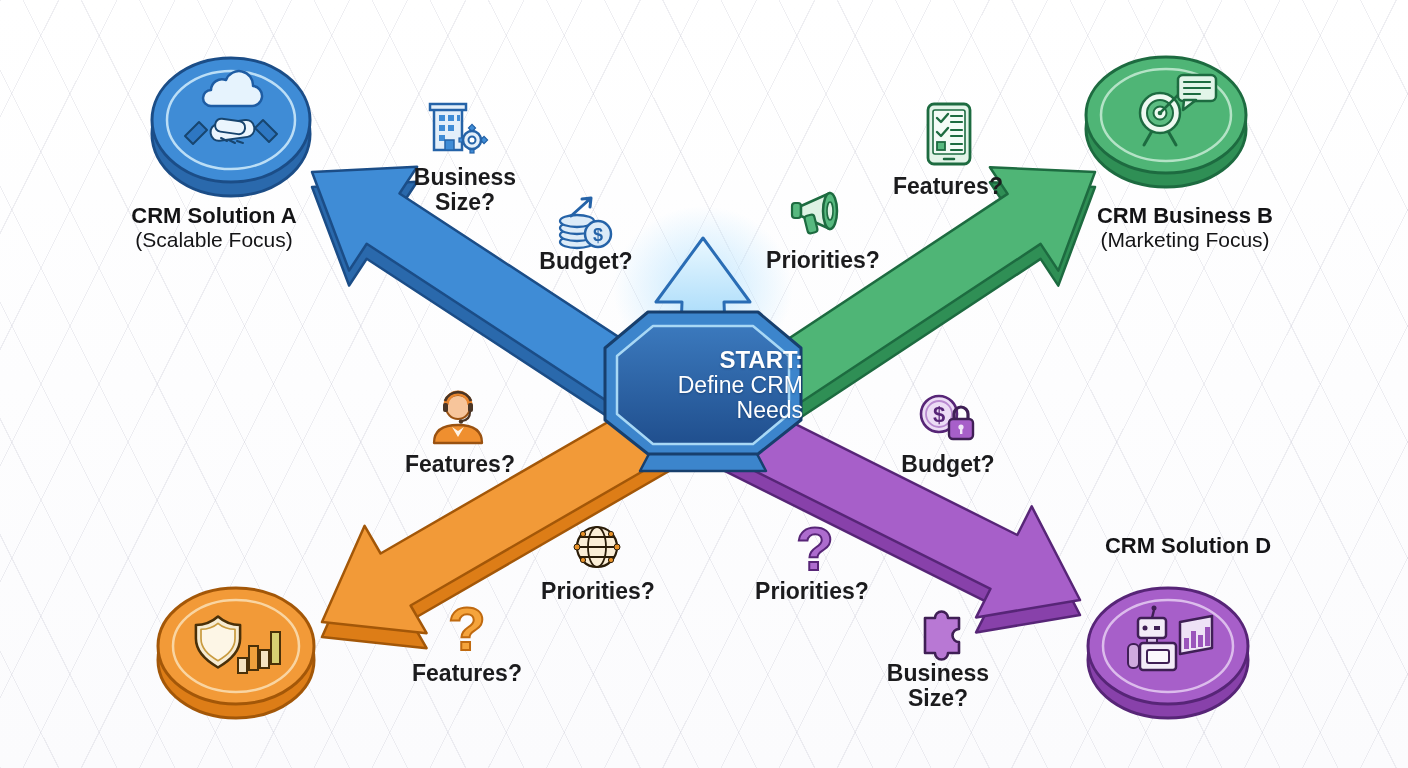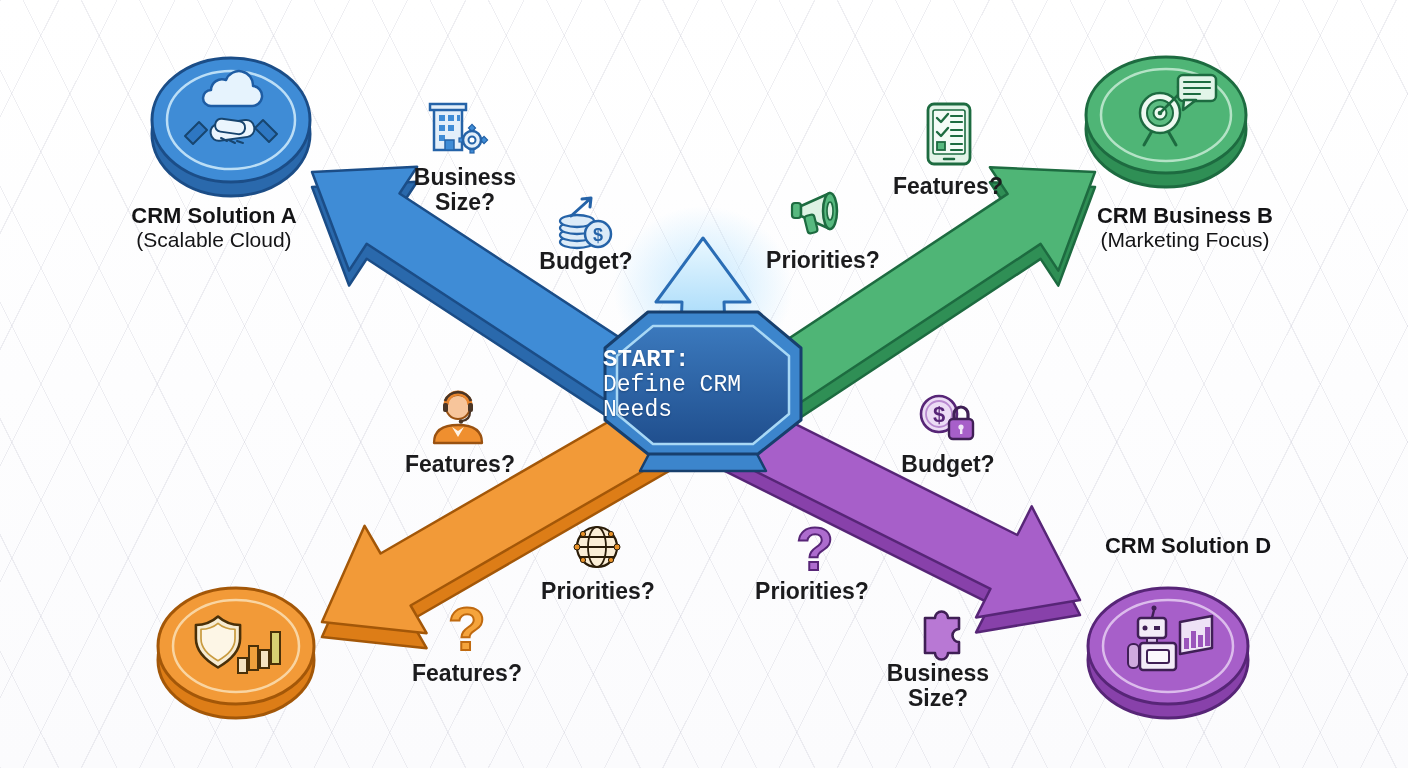--- a/index.html
+++ b/index.html
@@ -18,23 +18,22 @@
     line-height:25px;white-space:pre-line;z-index:5;
   }
   .wrap2{width:132px;}
   .sol-label{
     position:absolute;transform:translateX(-50%);text-align:center;z-index:5;color:#141416;
   }
   .sol-title{font-size:22px;font-weight:700;line-height:25px;}
   .sol-sub{font-size:21px;font-weight:400;line-height:24px;}
   .center-text{
     position:absolute;left:703px;top:347px;transform:translateX(-50%);
-    width:200px;text-align:left;color:#ffffff;z-index:6;
+    width:200px;text-align:right;color:#ffffff;z-index:6;
     text-shadow:0 1px 2px rgba(10,40,80,.45);
-    font-family:Liberation Mono, monospace;
   }
   .ct-1{font-size:24px;font-weight:700;line-height:26px;}
   .ct-2,.ct-3{font-size:23px;font-weight:400;line-height:25px;}
 </style>
 </head>
 <body>
 
 <div class="canvas">
 
   <svg class="gfx" width="1408" height="768" viewBox="0 0 1408 768">
@@ -264,21 +263,21 @@
   <div class="q-label" style="left:823px;top:248px;">Priorities?</div>
   <div class="q-label" style="left:460px;top:452px;">Features?</div>
   <div class="q-label" style="left:598px;top:579px;">Priorities?</div>
   <div class="q-label" style="left:467px;top:661px;">Features?</div>
   <div class="q-label" style="left:948px;top:452px;">Budget?</div>
   <div class="q-label" style="left:812px;top:579px;">Priorities?</div>
   <div class="q-label wrap2" style="left:938px;top:661px;">Business Size?</div>
 
   <div class="sol-label" style="left:214px;top:203px;">
     <div class="sol-title">CRM Solution A</div>
-    <div class="sol-sub">(Scalable Cloud)</div>
+    <div class="sol-sub">(Scalable Focus)</div>
   </div>
   <div class="sol-label" style="left:1185px;top:203px;">
     <div class="sol-title">CRM Business B</div>
     <div class="sol-sub">(Marketing Focus)</div>
   </div>
   <div class="sol-label" style="left:1188px;top:533px;">
     <div class="sol-title">CRM Solution D</div>
   </div>
 
   <div class="center-text">

